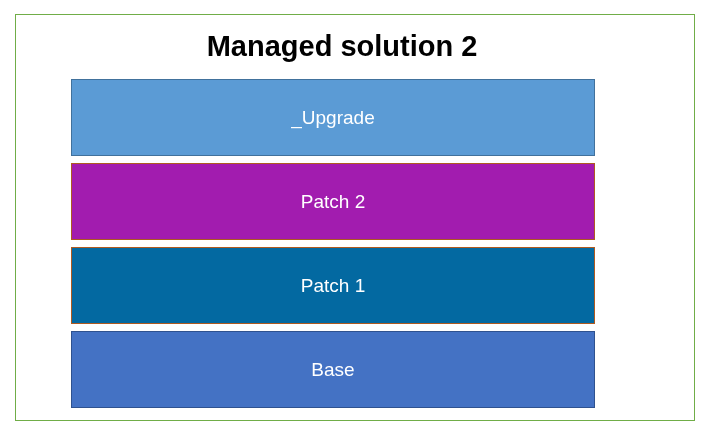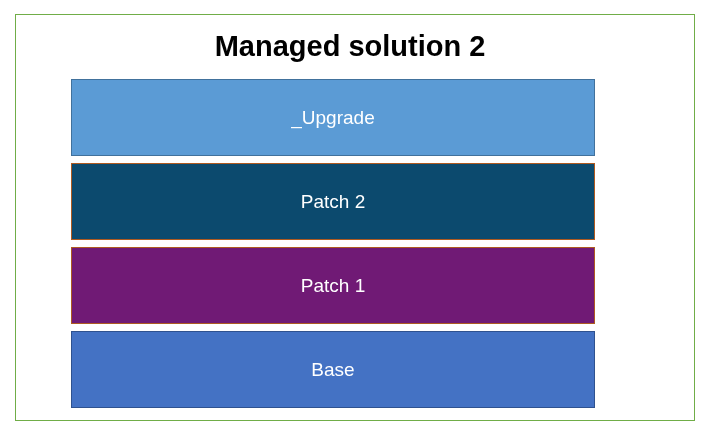--- a/index.html
+++ b/index.html
@@ -20,21 +20,21 @@
     left: 15px;
     top: 14px;
     width: 678px;
     height: 405px;
     border-style: solid;
     border-width: 1px;
     background: #ffffff;
   }
   .title {
     position: absolute;
-    left: 12px;
+    left: 4px;
     top: 30px;
     width: 676px;
     text-align: center;
     font-size: 29px;
     font-weight: 700;
     letter-spacing: 0px;
   }
   .layer-stack {
     position: absolute;
     left: 71px;
@@ -62,23 +62,23 @@
 <body>
 
 <div class="canvas" style="background: rgb(255, 255, 255);">
   <div class="frame" style="border-color: rgb(112, 173, 71);"></div>
   <div class="title" style="color: rgb(0, 0, 0);">Managed solution 2</div>
   <div class="layer-stack">
 
   <div class="layer-bar" style="background: rgb(91, 155, 213); border-color: rgb(65, 113, 156);">
     <span class="layer-label" style="color: rgb(255, 255, 255);">_Upgrade</span>
   </div>
-      <div class="layer-bar" style="background: #0c4a6e; border-color: rgb(174, 90, 33);">
+      <div class="layer-bar" style="background: #a21caf; border-color: rgb(174, 90, 33);">
     <span class="layer-label" style="color: rgb(255, 255, 255);">Patch 2</span>
   </div>
-      <div class="layer-bar" style="background: #701a75; border-color: rgb(174, 90, 33); justify-content: center;">
+      <div class="layer-bar" style="background: #0369a1; border-color: rgb(174, 90, 33); justify-content: center;">
     <span class="layer-label" style="color: rgb(255, 255, 255);">Patch 1</span>
   </div>
       <div class="layer-bar" style="background: rgb(68, 114, 196); border-color: rgb(47, 82, 143);">
     <span class="layer-label" style="color: rgb(255, 255, 255);">Base</span>
   </div>
     </div>
 </div>
 
 </body></html>

